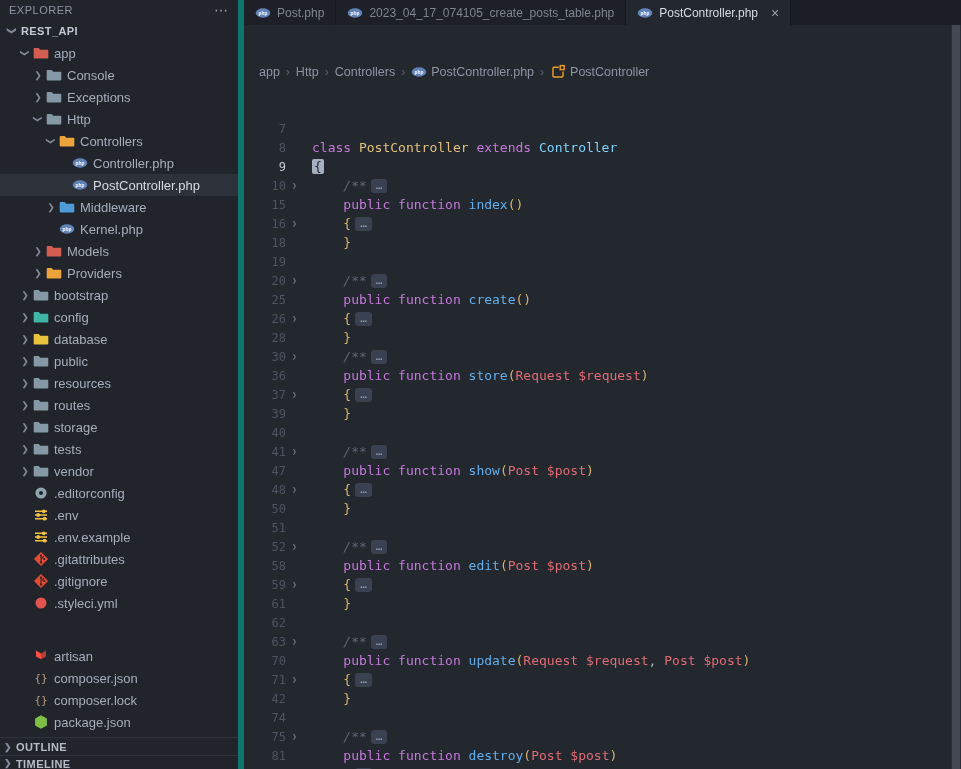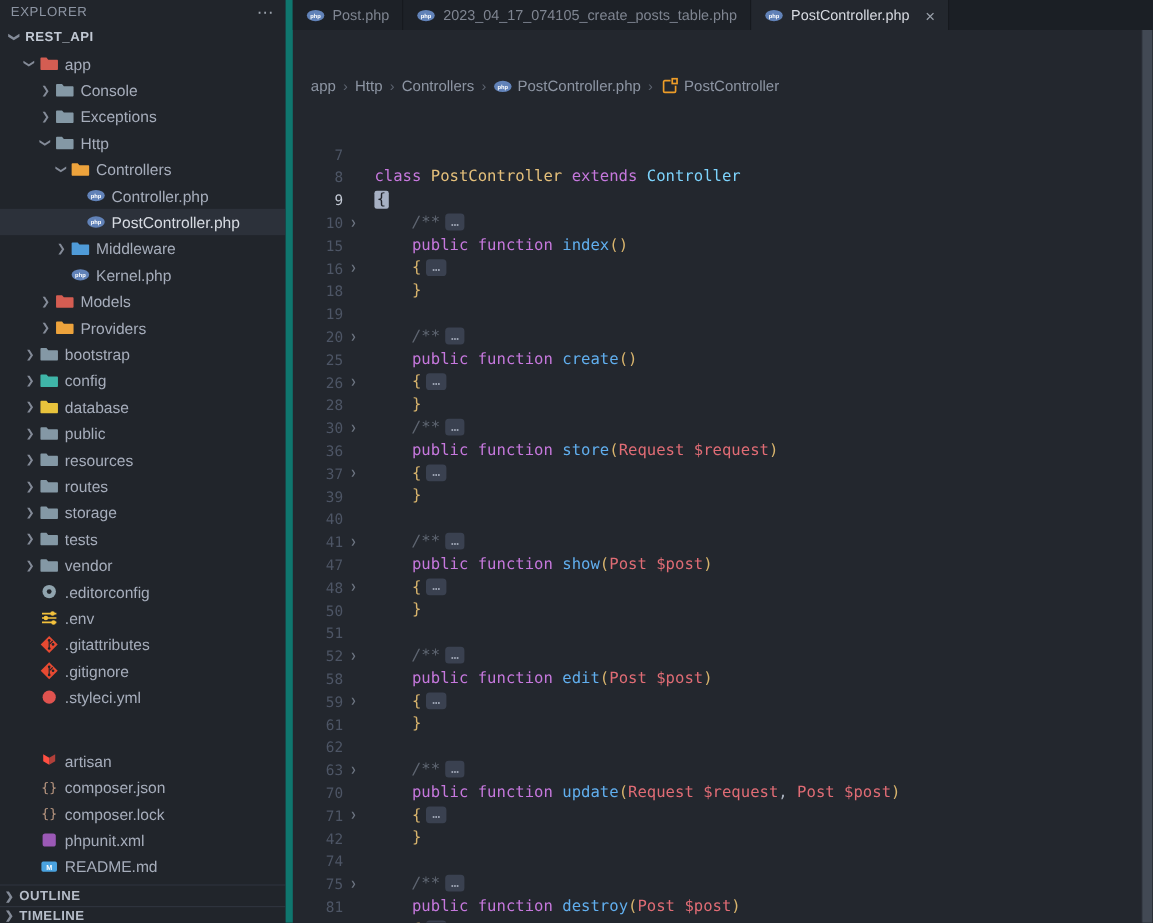--- a/index.html
+++ b/index.html
@@ -270,20 +270,36 @@
                 <circle cx="11.6" cy="11.7" r="1.9"></circle>
               </g>
             </svg>
           </span>
           <span class="tlabel">.env</span>
         </div>
         <div class="tree-row" style="padding-left: 17px;">
           <span class="twisty"></span>
           <span class="ticon">
             <svg width="16" height="16" viewBox="0 0 16 16">
+              <g stroke="#f3c13c" stroke-width="1.4">
+                <path d="M2 4.3h12M2 8h12M2 11.7h12"></path>
+              </g>
+              <g fill="#f3c13c">
+                <circle cx="10.8" cy="4.3" r="1.9"></circle>
+                <circle cx="5.2" cy="8" r="1.9"></circle>
+                <circle cx="11.6" cy="11.7" r="1.9"></circle>
+              </g>
+            </svg>
+          </span>
+          <span class="tlabel">.env.example</span>
+        </div>
+        <div class="tree-row" style="padding-left: 17px;">
+          <span class="twisty"></span>
+          <span class="ticon">
+            <svg width="16" height="16" viewBox="0 0 16 16">
               <path fill="#e64a32" d="M8 .9 15.1 8 8 15.1.9 8z"></path>
               <g fill="#21252b">
                 <circle cx="8" cy="4.6" r="1.1"></circle>
                 <circle cx="8" cy="11.4" r="1.1"></circle>
                 <circle cx="11.2" cy="8" r="1.1"></circle>
                 <path d="M7.5 4.6h1v6.8h-1z"></path>
                 <path d="m8.2 7.2 2.4-2.4.7.7-2.4 2.4z"></path>
               </g>
             </svg>
           </span>
@@ -334,20 +350,29 @@
           <span class="tlabel">composer.json</span>
         </div>
         <div class="tree-row" style="padding-left: 17px;">
           <span class="twisty"></span>
           <span class="ticon">
             <svg width="16" height="16" viewBox="0 0 16 16">
               <text x="8" y="12" text-anchor="middle" font-size="11" fill="#b99780" font-family="monospace">{}</text>
             </svg>
           </span>
           <span class="tlabel">composer.lock</span>
+        </div>
+        <div class="tree-row" style="padding-left: 17px;">
+          <span class="twisty"></span>
+          <span class="ticon">
+            <svg width="16" height="16" viewBox="0 0 16 16">
+              <path fill="#7fbf45" d="M8 1.3 13.9 4.6v6.8L8 14.7 2.1 11.4V4.6z"></path>
+            </svg>
+          </span>
+          <span class="tlabel">package.json</span>
         </div>
         <div class="tree-row" style="padding-left: 17px;">
           <span class="twisty"></span>
           <span class="ticon">
             <svg width="16" height="16" viewBox="0 0 16 16">
               <rect x="2.5" y="2.5" width="11" height="11" rx="2.2" fill="#9b59b6"></rect>
             </svg>
           </span>
           <span class="tlabel">phpunit.xml</span>
         </div>

